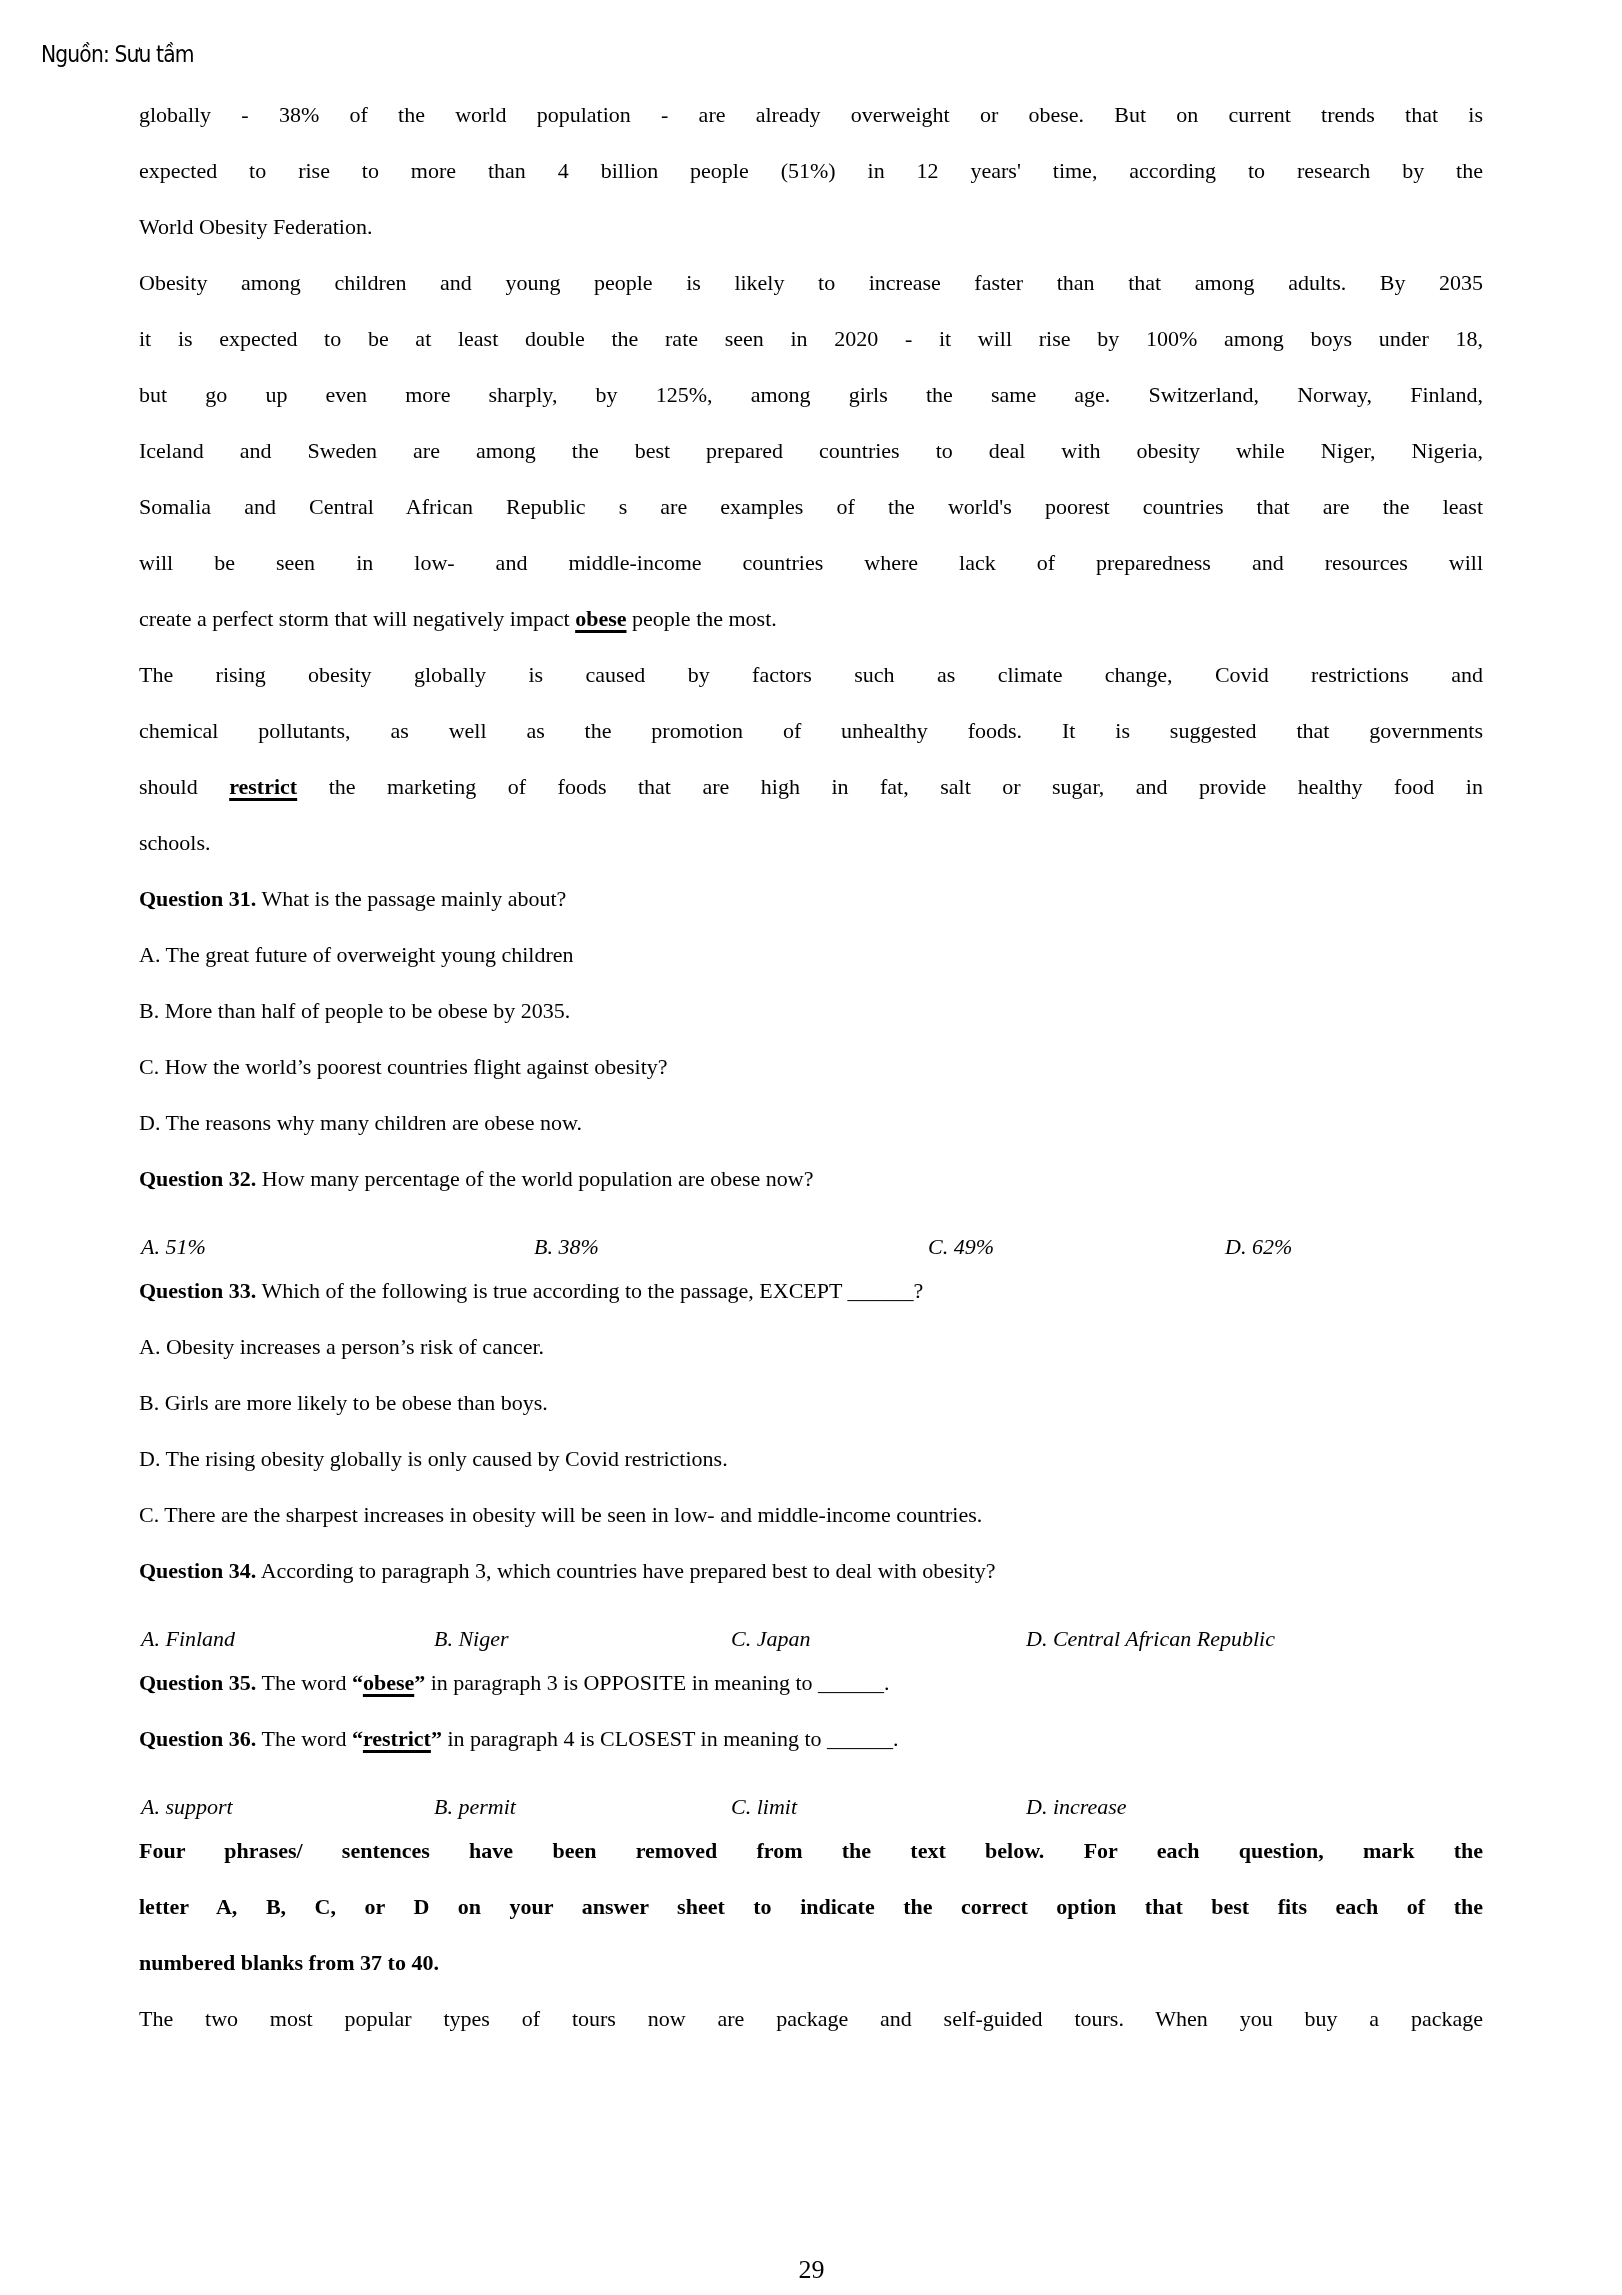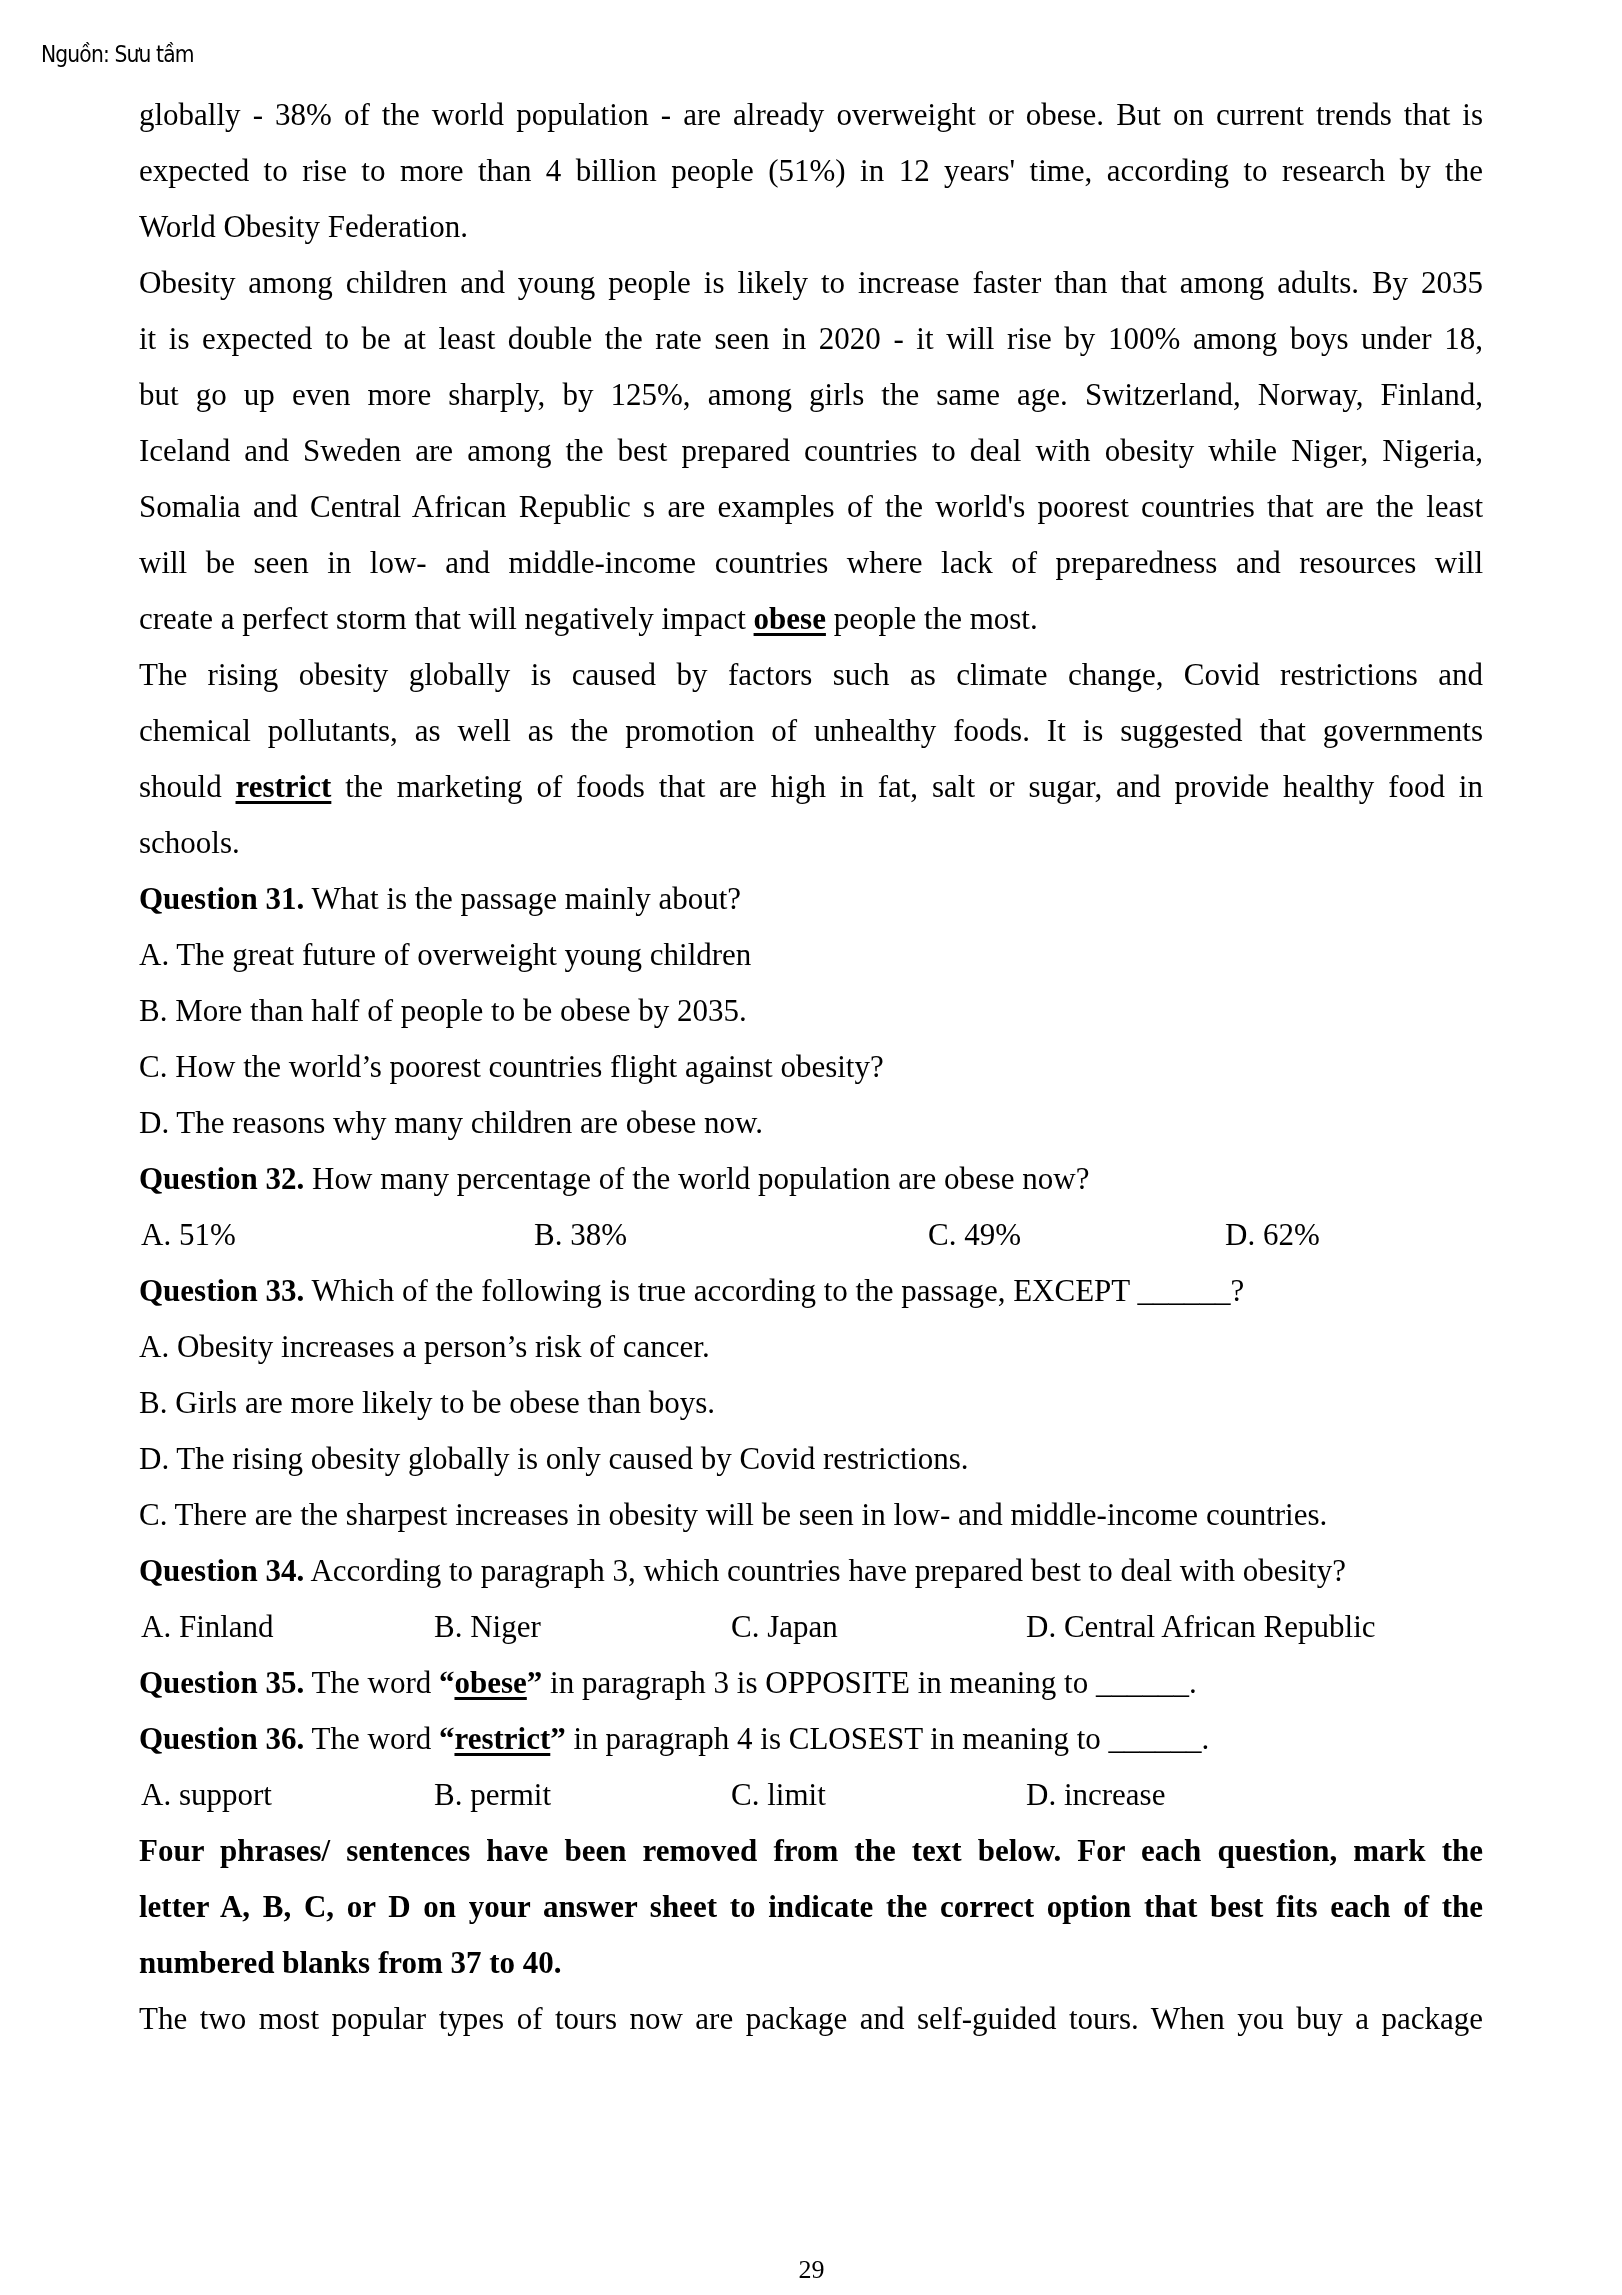--- a/index.html
+++ b/index.html
@@ -25,21 +25,21 @@
     transform: scaleX(0.86);
     transform-origin: left top;
     white-space: nowrap;
   }
   .content {
     position: absolute;
     left: 139px;
     top: 87px;
     width: 1344px;
     font-family: "Liberation Serif", "DejaVu Serif", serif;
-    font-size: 31px;
+    font-size: 22px;
     line-height: 56px;
   }
   .line {
     height: 56px;
     white-space: nowrap;
     overflow: visible;
   }
   .line.justify {
     text-align: justify;
     text-align-last: justify;
@@ -48,21 +48,22 @@
   .line.left { text-align: left; font-family: Liberation Serif, serif; }
   .b { font-weight: bold; }
   .u { text-decoration: underline; text-decoration-thickness: 2.6px; text-underline-offset: 3.9px; }
   .options-row {
     position: relative;
     height: 56px;
     white-space: nowrap;
   }
   .opt {
     position: absolute;
-    top: 0;
+    top: 12px;
+    font-style: italic;
   }
   .cols4a .opt:nth-child(1) { left: 2px; }
   .cols4a .opt:nth-child(2) { left: 395px; }
   .cols4a .opt:nth-child(3) { left: 789px; }
   .cols4a .opt:nth-child(4) { left: 1086px; }
   .cols4b .opt:nth-child(1) { left: 2px; }
   .cols4b .opt:nth-child(2) { left: 295px; }
   .cols4b .opt:nth-child(3) { left: 592px; }
   .cols4b .opt:nth-child(4) { left: 887px; }
   .page-number {

